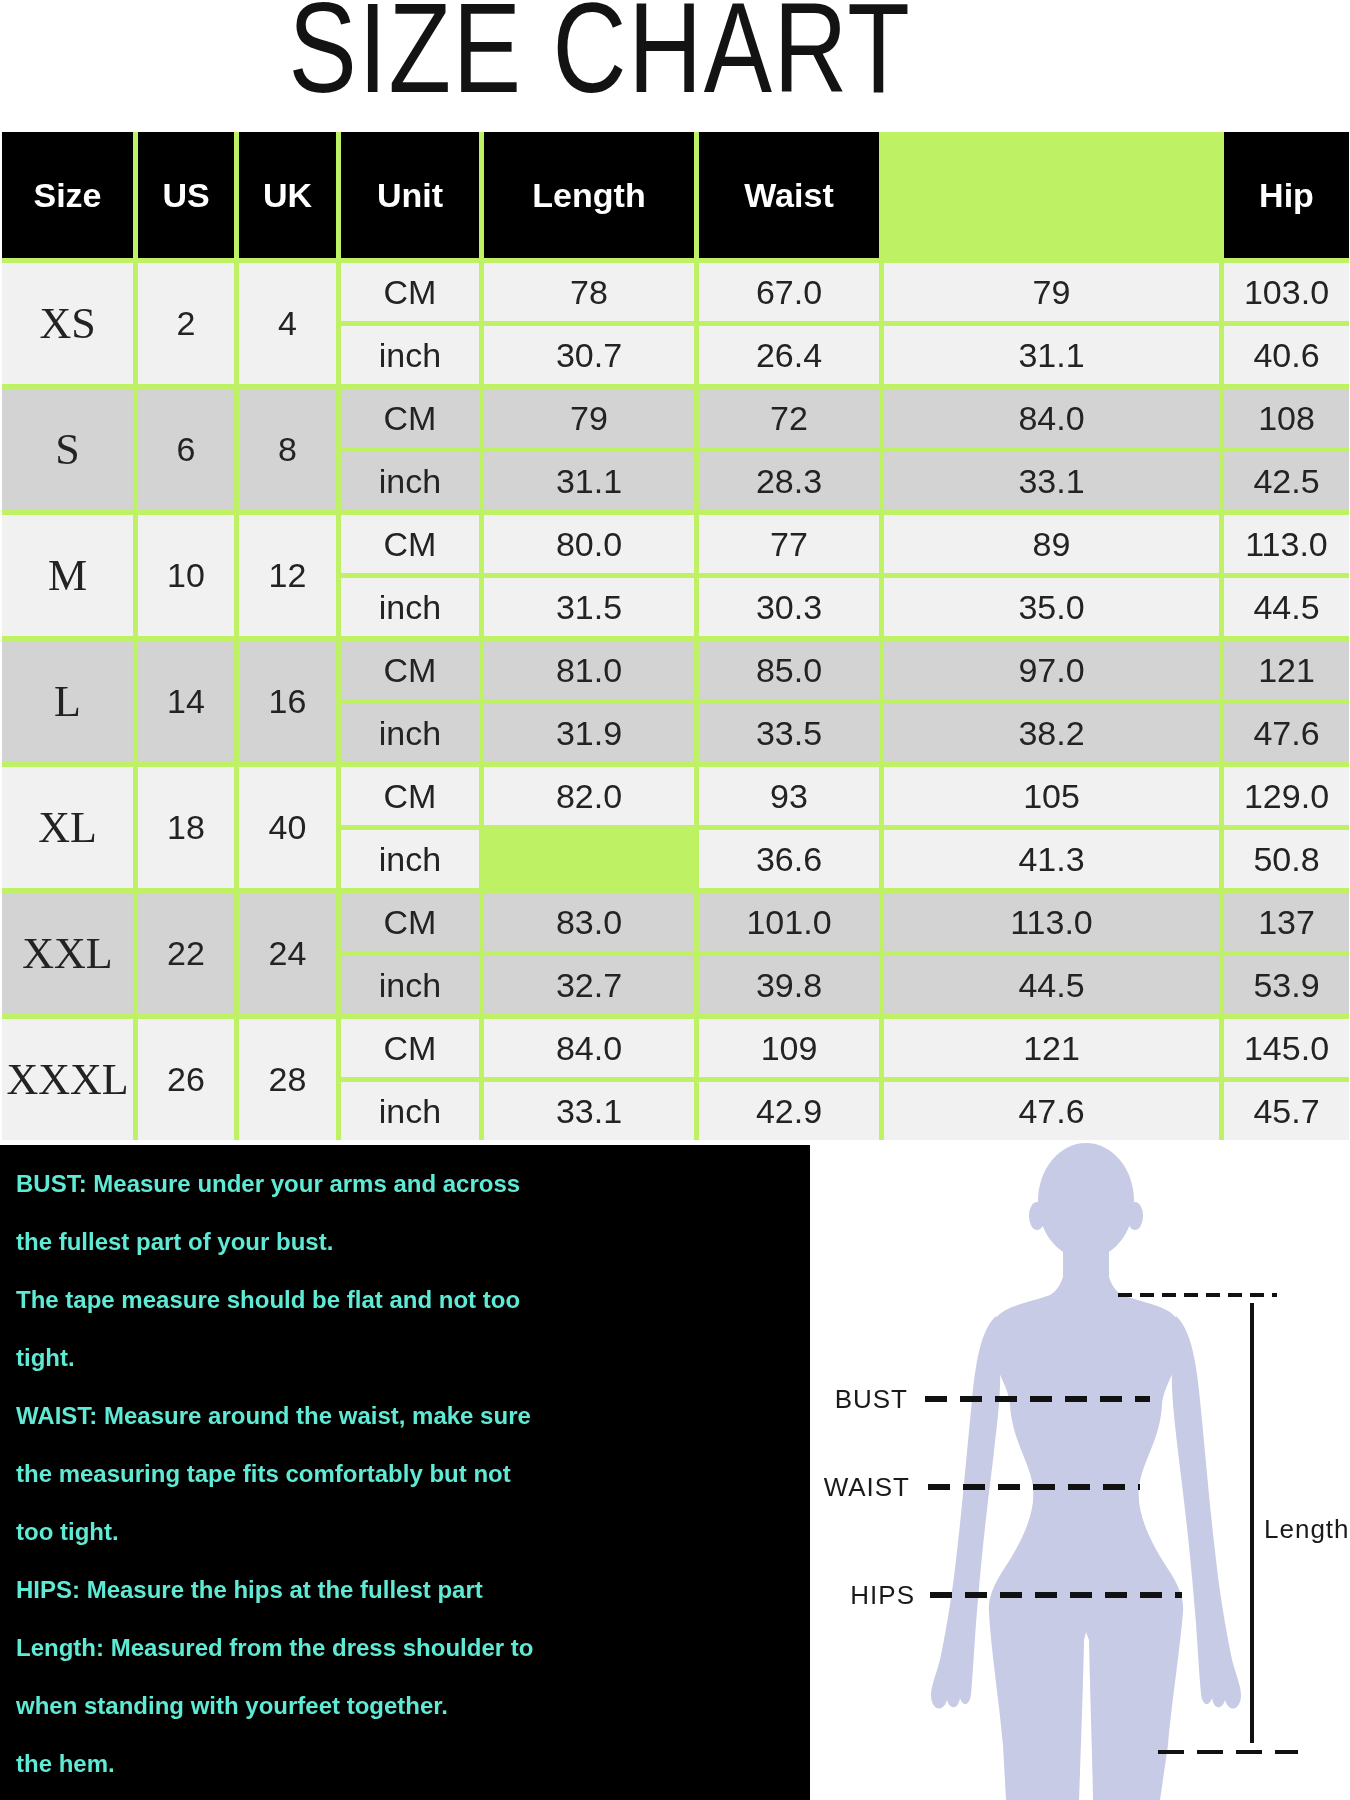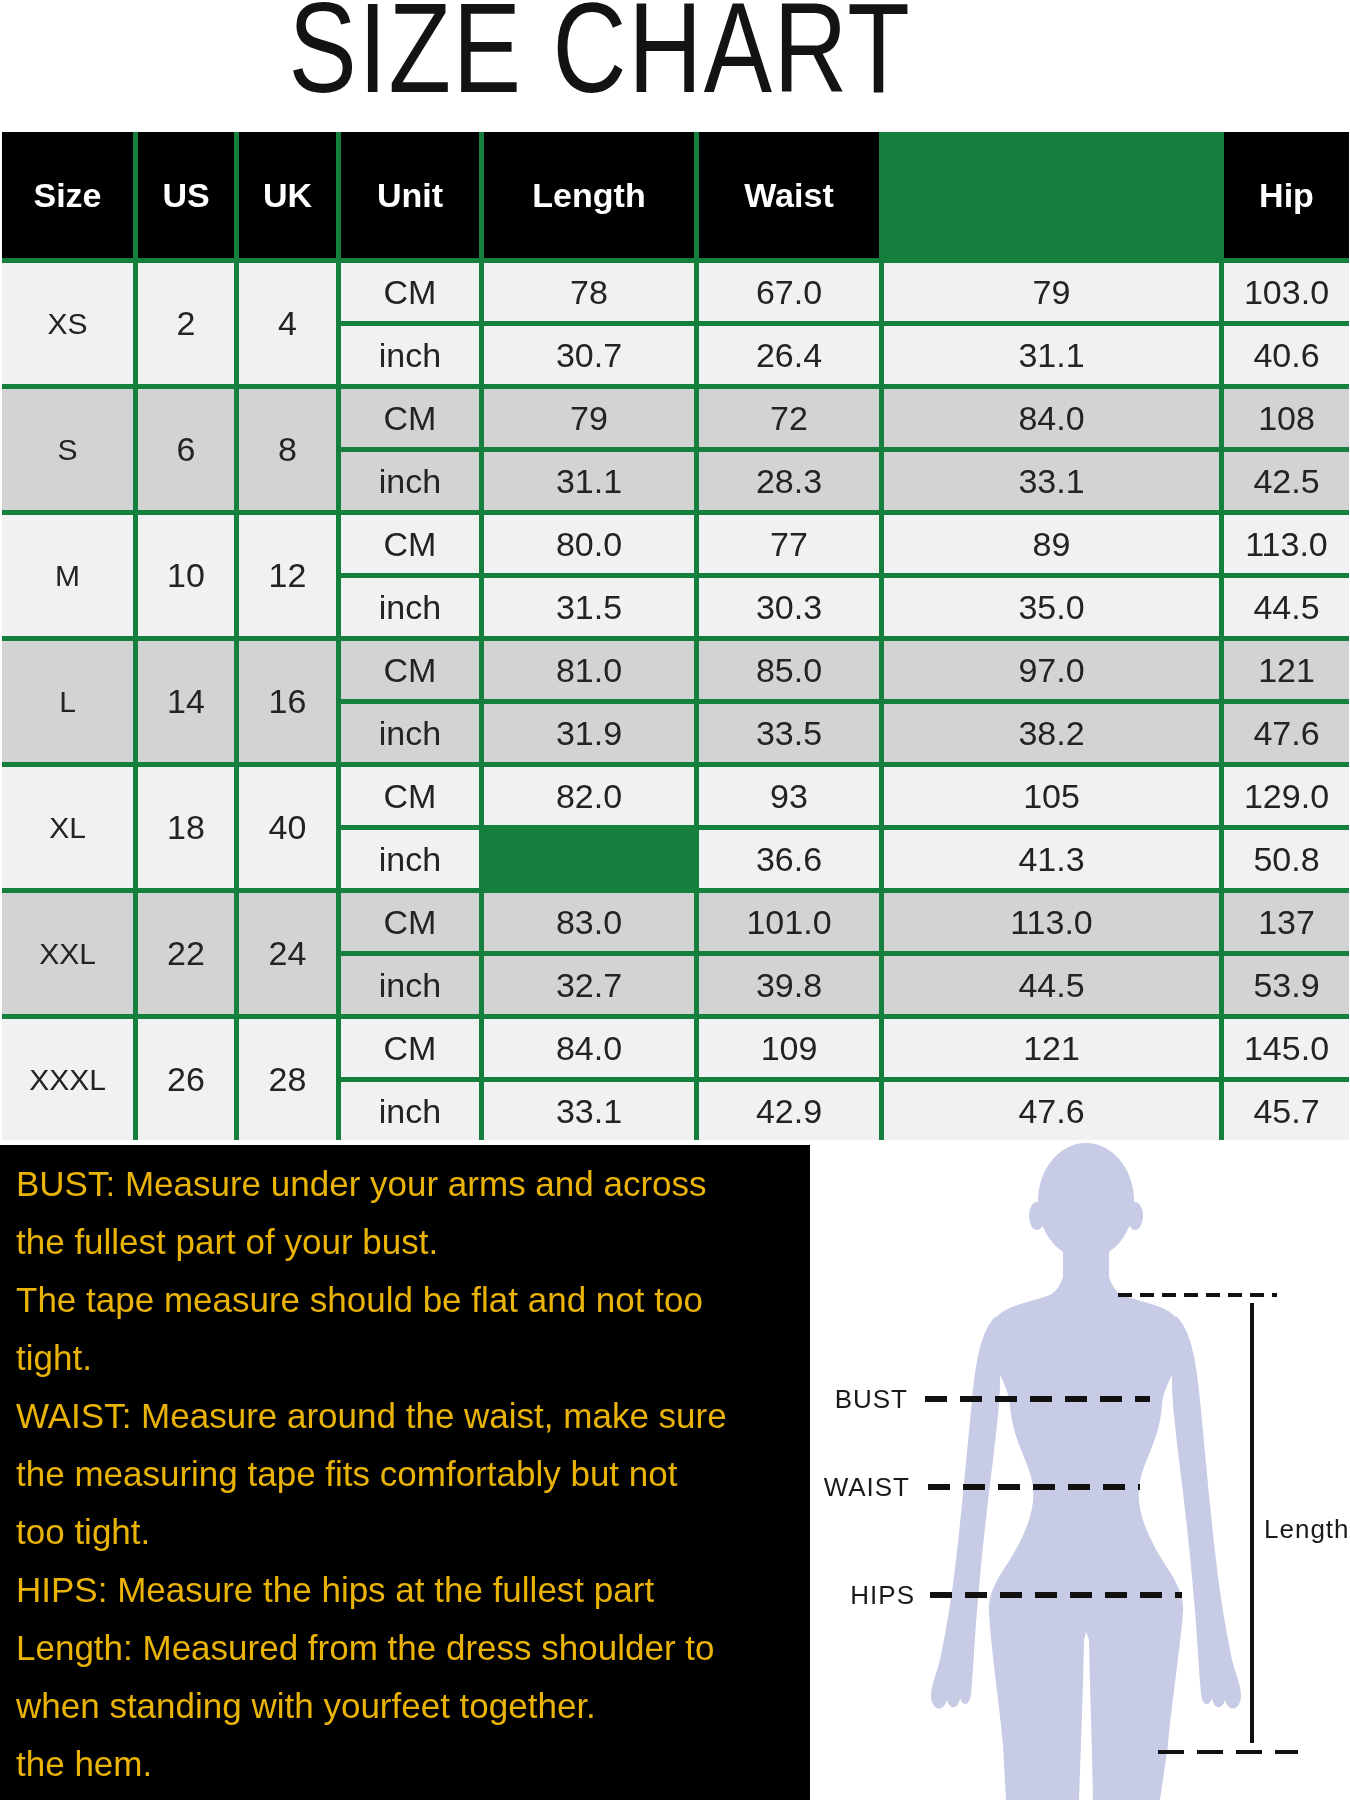--- a/index.html
+++ b/index.html
@@ -9,35 +9,35 @@
 
   
   .title { position:absolute; top:-16px; left:0; width:1200px; text-align:center;
            font-size:128px; font-weight:400; line-height:1.0; color:#131313;
            letter-spacing:2px; transform:scaleX(0.80); transform-origin:center; white-space:nowrap; }
 
   
   .size-grid { position:absolute; left:2px; top:132px; display:grid;
                grid-template-columns:131px 96px 97px 138px 210px 180px 335px 125px;
                grid-template-rows:126px repeat(14, 58px);
-               gap:5px; background:#15803d;border-radius:28px; }
+               gap:5px; background:#bef264;border-radius:28px; }
   .c  { display:flex; align-items:center; justify-content:center;
         font-size:34px; color:#232323; }
   .h  { background:#000000; color:#ffffff; font-weight:bold; }
   .L  { background:#f1f1f1; }
   .D  { background:#d3d3d3; }
-  .sz { font-size:30px; }
+  .sz { font-size:44px;font-family:Liberation Serif, serif; }
   .sp2 { grid-row:span 2; }
   .c1{grid-column:1}.c2{grid-column:2}.c3{grid-column:3}.c4{grid-column:4}
   .c5{grid-column:5}.c6{grid-column:6}.c7{grid-column:7}.c8{grid-column:8}
 
   
   .notes { position:absolute; left:0; top:1145px; width:810px; height:655px;
            background:#000000; padding:10px 0 0 16px; overflow:hidden; }
-  .note-line { color:#eab308; font-size:35px; line-height:58px; white-space:nowrap; }
+  .note-line { color:#5eead4; font-size:24px; line-height:58px; white-space:nowrap;font-weight:bold; }
 
   
   .figure-svg { position:absolute; left:750px; top:1140px; width:600px; height:660px; }
   .sil { fill:#c7cbe5; }
   .meas-label { font-family:"Liberation Sans", sans-serif; font-size:26px; fill:#1a1a1a; letter-spacing:1px; }
 </style>
 </head>
 <body>
 
 <h1 class="title">SIZE CHART</h1>

